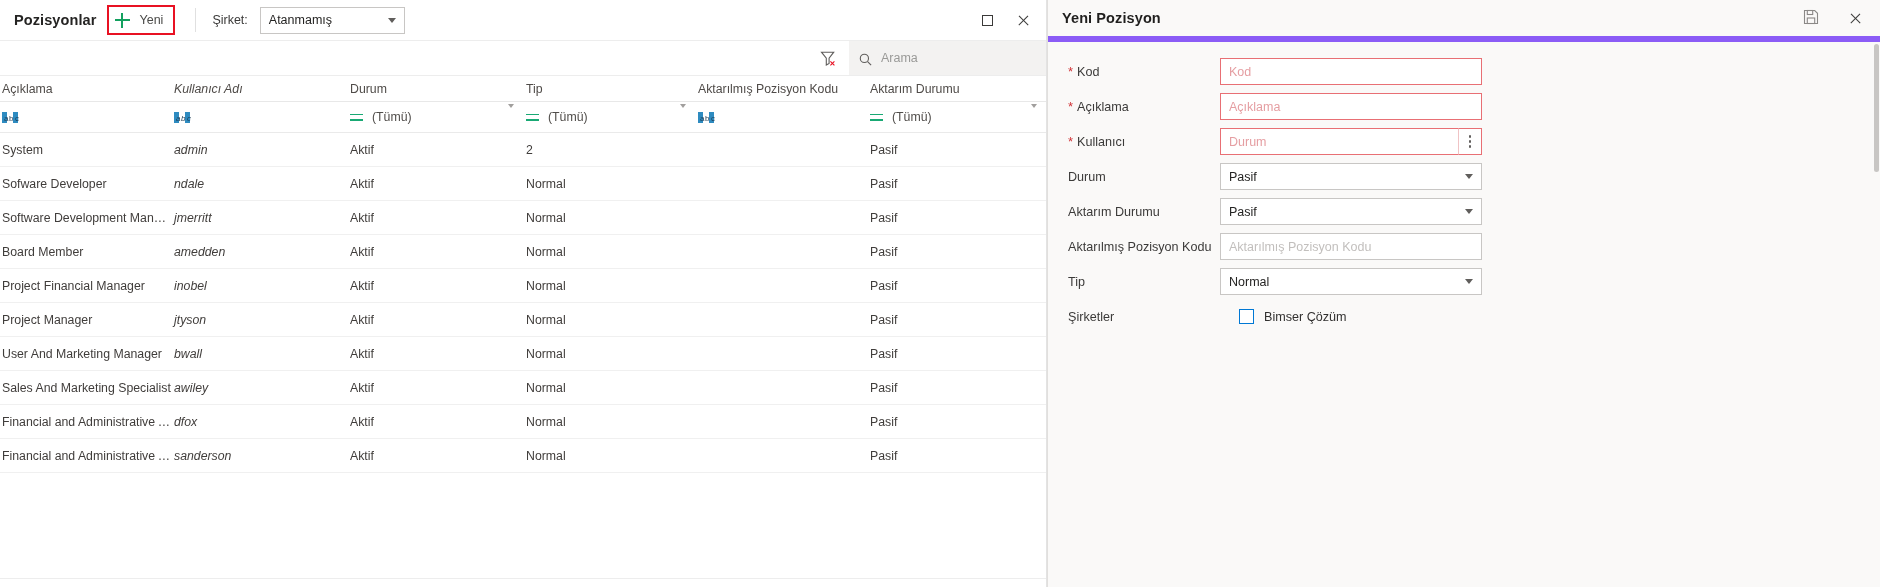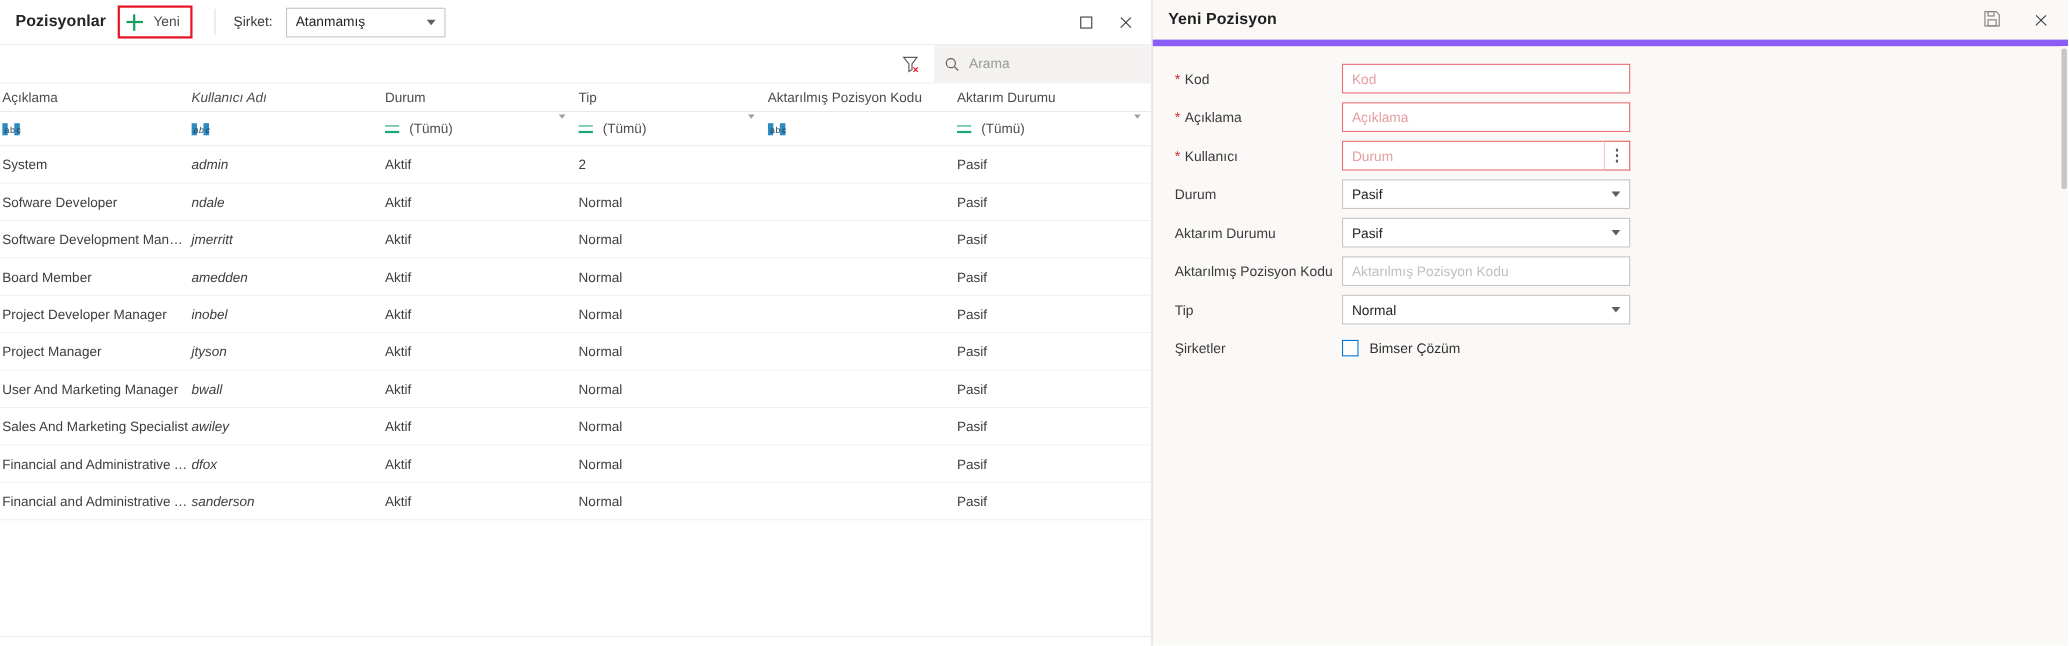--- a/index.html
+++ b/index.html
@@ -190,21 +190,21 @@
     font-size: 12.5px; color: #252423; cursor: pointer;
   }
   .f-select .chev { margin-left: auto; border-top-color: #605e5c; }
   .lookup {
     position: absolute; right: 0; top: 0; width: 24px; height: 27px;
     border: 1px solid #e86f74; border-left: 1px solid #f0c3c5; background: #fff;
     display: flex; align-items: center; justify-content: center; cursor: pointer;
   }
   .dots { display: flex; flex-direction: column; gap: 2.5px; }
   .dots i { width: 2.5px; height: 2.5px; border-radius: 50%; background: #605e5c; display: block; }
-  .chk-row { display: flex; align-items: center; height: 35px; padding-left: 20px; }
+  .chk-row { display: flex; align-items: center; height: 35px; padding-left: 20px; gap: 19px; }
   .chk-wrap { display: flex; align-items: flex-end; gap: 10px; cursor: pointer; }
   .chkbox {
     width: 15px; height: 15px; border: 1.6px solid #0078d4; background: #fff;
   }
   .chk-lbl { font-size: 12.6px; color: #323130; }
   .scroll-track {
     position: absolute; right: 0; top: 42px; width: 7px; bottom: 0; background: #faf9f8;
   }
   .scroll-thumb {
     position: absolute; right: 1px; top: 2px; width: 5px; height: 128px;
@@ -355,21 +355,21 @@
         </div>
         <div class="row">
           <div class="cell c0">Board Member</div>
           <div class="cell c1">amedden</div>
           <div class="cell c2">Aktif</div>
           <div class="cell c3">Normal</div>
           <div class="cell c4"></div>
           <div class="cell c5">Pasif</div>
         </div>
         <div class="row">
-          <div class="cell c0">Project Developer Manager</div>
+          <div class="cell c0">Project Financial Manager</div>
           <div class="cell c1">inobel</div>
           <div class="cell c2">Aktif</div>
           <div class="cell c3">Normal</div>
           <div class="cell c4"></div>
           <div class="cell c5">Pasif</div>
         </div>
         <div class="row">
           <div class="cell c0">Project Manager</div>
           <div class="cell c1">jtyson</div>
           <div class="cell c2">Aktif</div>

